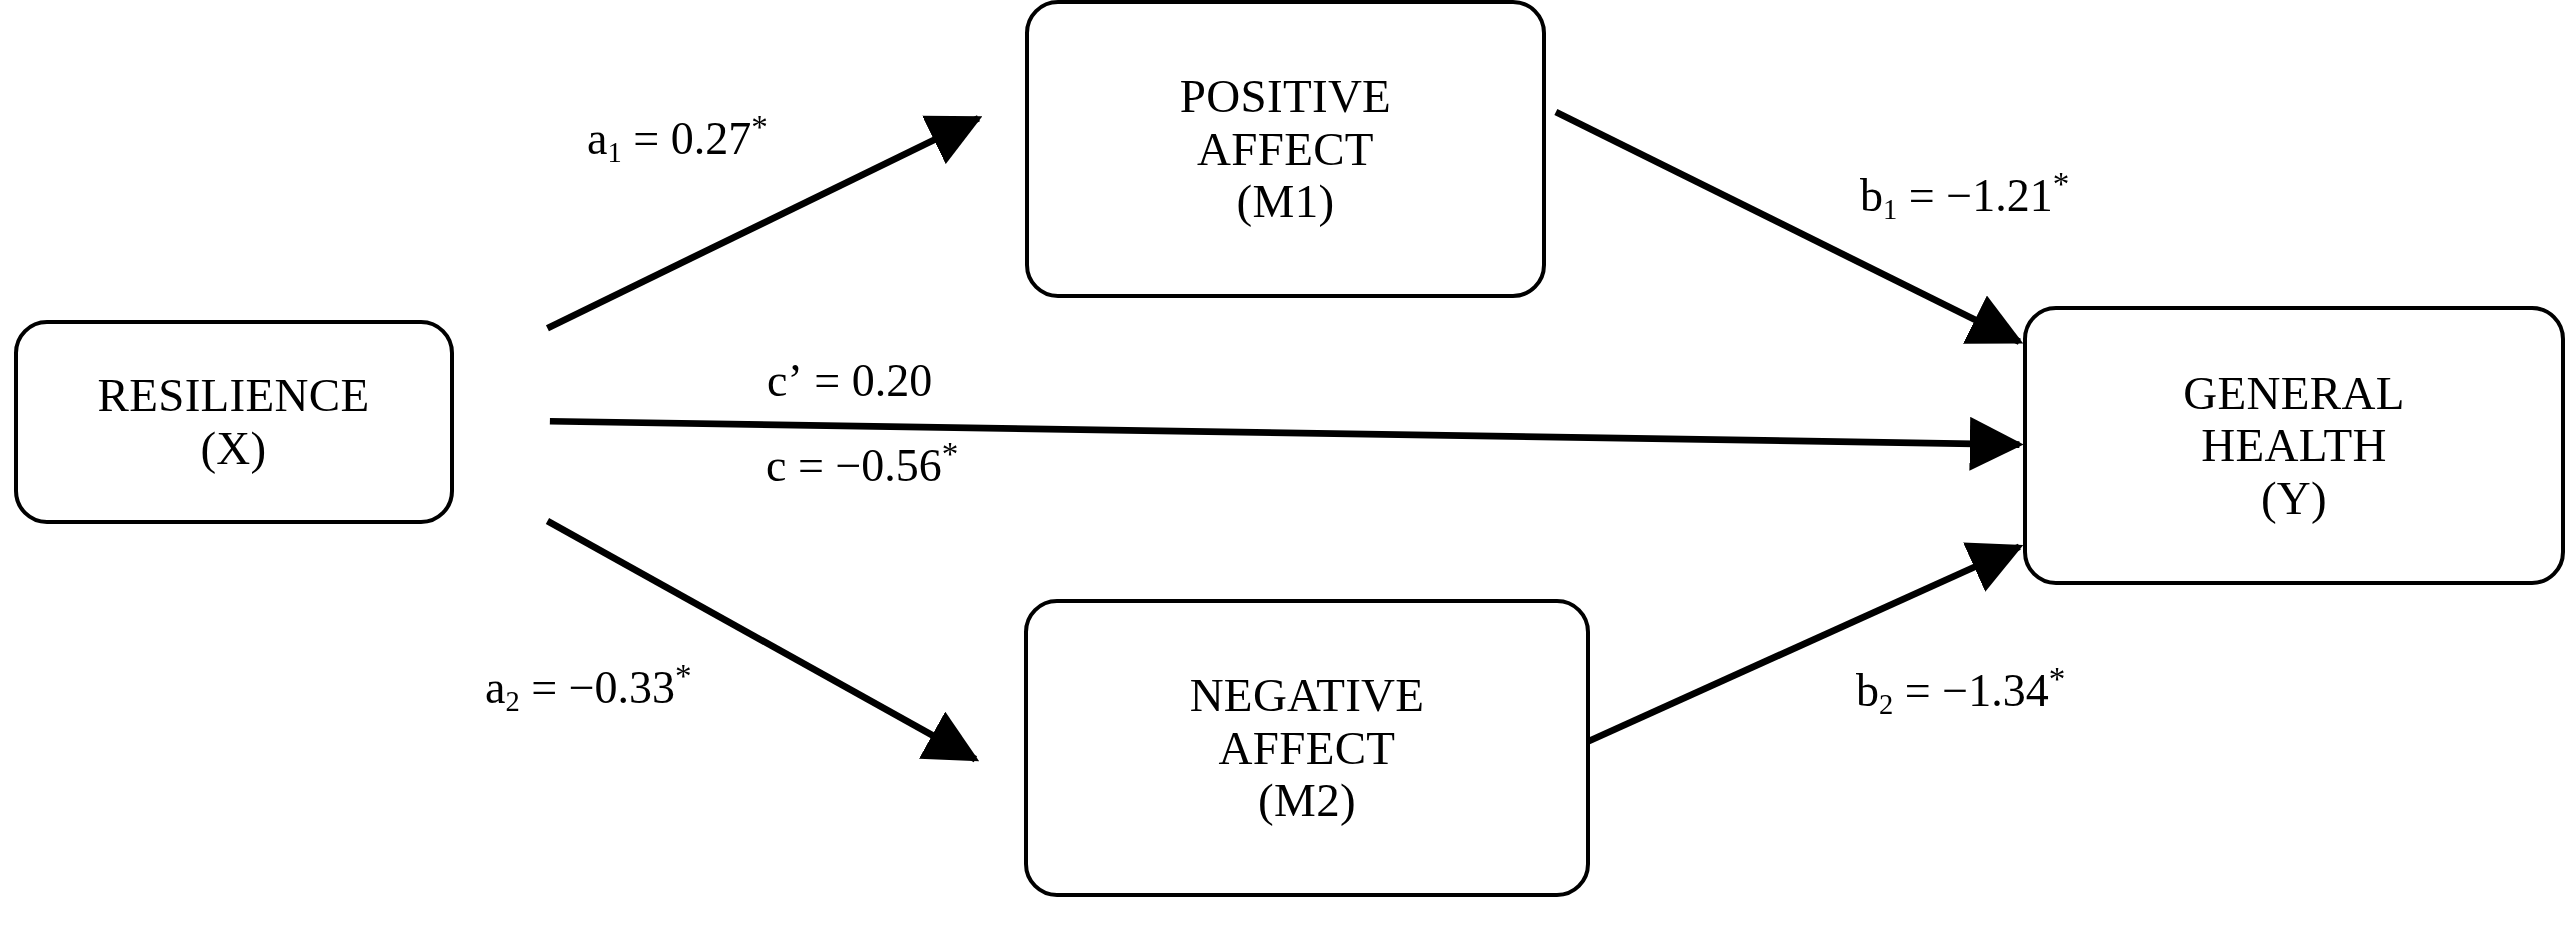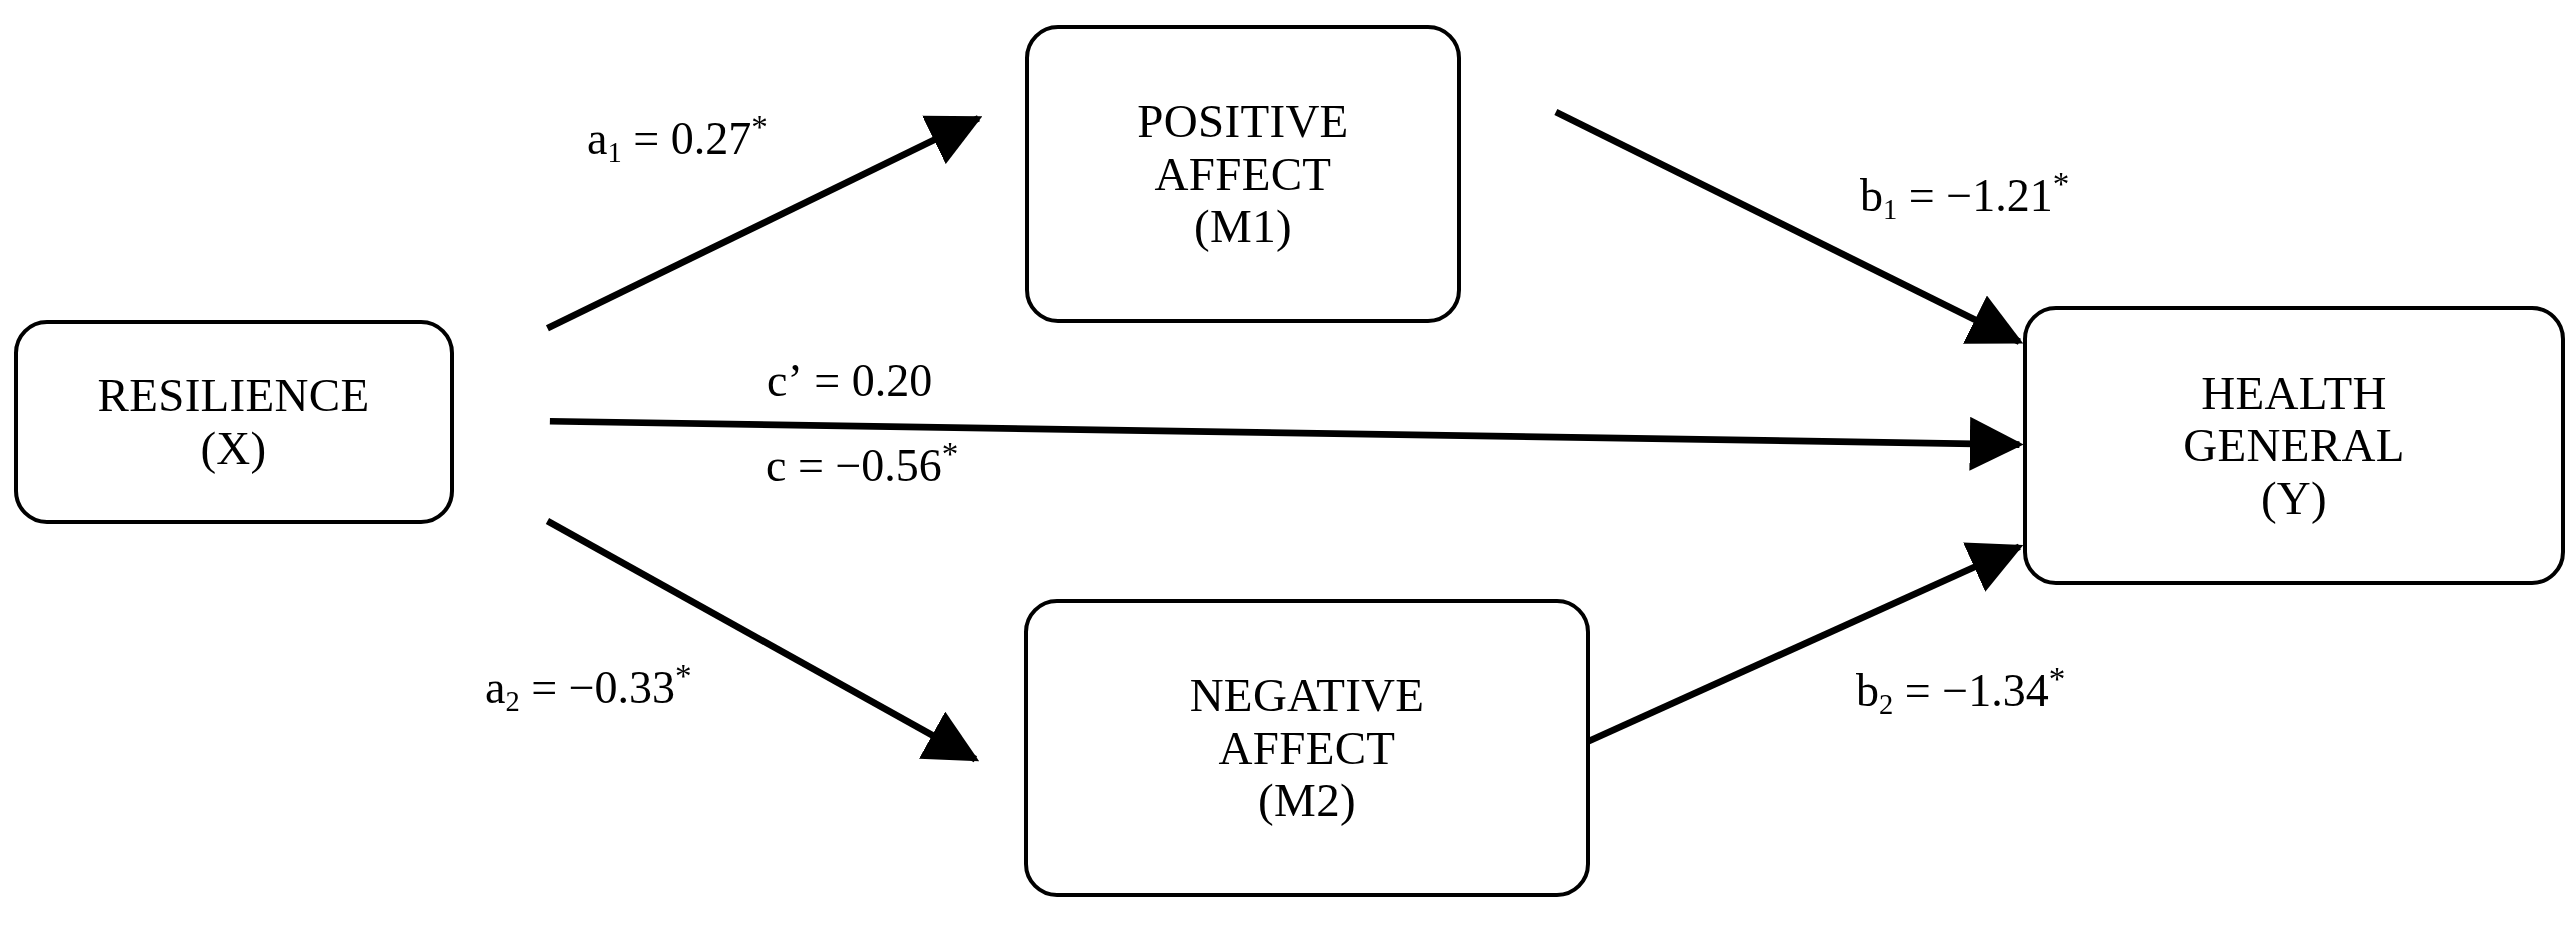--- a/index.html
+++ b/index.html
@@ -83,35 +83,35 @@
     <line x1="893" y1="851" x2="1592" y2="1240" stroke="#000000" stroke-width="11" marker-end="url(#arrowhead)"></line>
 
     <line x1="2568" y1="1222" x2="3297" y2="893" stroke="#000000" stroke-width="11" marker-end="url(#arrowhead)"></line>
   </svg>
 
   <div class="node-box" style="left:13.5px; top:320px; width:440px; height:204px;">
     <span class="node-line">RESILIENCE</span>
     <span class="node-line">(X)</span>
   </div>
 
-  <div class="node-box" style="left:1025px; top:25px; width:436px; height:298px;">
+  <div class="node-box" style="left:1025px; top:0; width:521px; height:298px;">
     <span class="node-line">POSITIVE</span>
     <span class="node-line">AFFECT</span>
     <span class="node-line">(M1)</span>
   </div>
 
   <div class="node-box" style="left:1024px; top:599px; width:566px; height:298px;">
     <span class="node-line">NEGATIVE</span>
     <span class="node-line">AFFECT</span>
     <span class="node-line">(M2)</span>
   </div>
 
   <div class="node-box" style="left:2023px; top:306px; width:542px; height:279px;">
+    <span class="node-line">GENERAL</span>
     <span class="node-line">HEALTH</span>
-    <span class="node-line">GENERAL</span>
     <span class="node-line">(Y)</span>
   </div>
 
   <div class="path-label" style="left:587px; top:116px;">
     <span>a</span><sub>1</sub><span> = </span><span>0.27</span><sup>*</sup>
   </div>
 
   <div class="path-label" style="left:1860px; top:173px;">
     <span>b</span><sub>1</sub><span> = </span><span>−1.21</span><sup>*</sup>
   </div>

